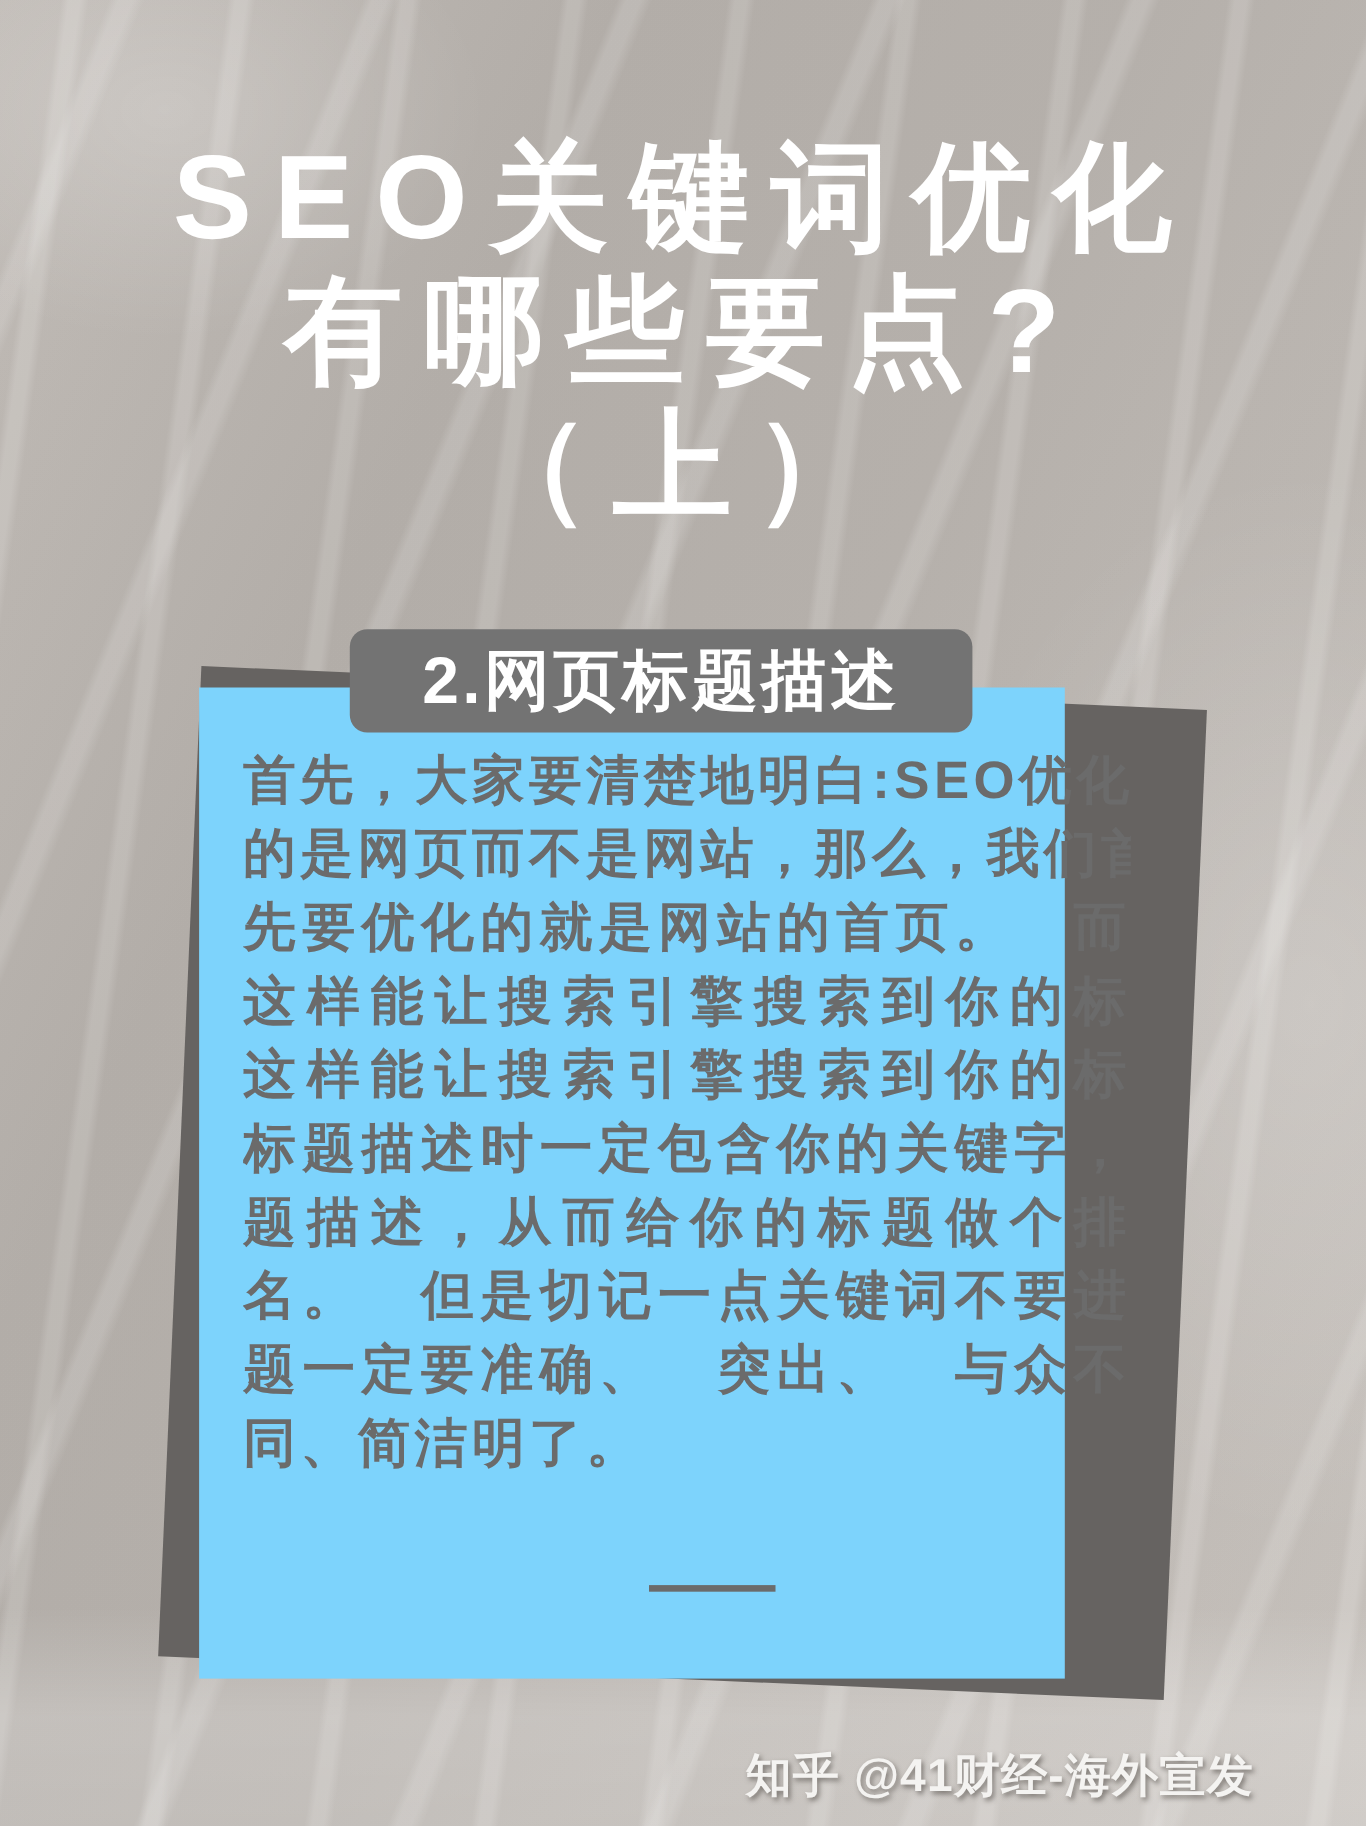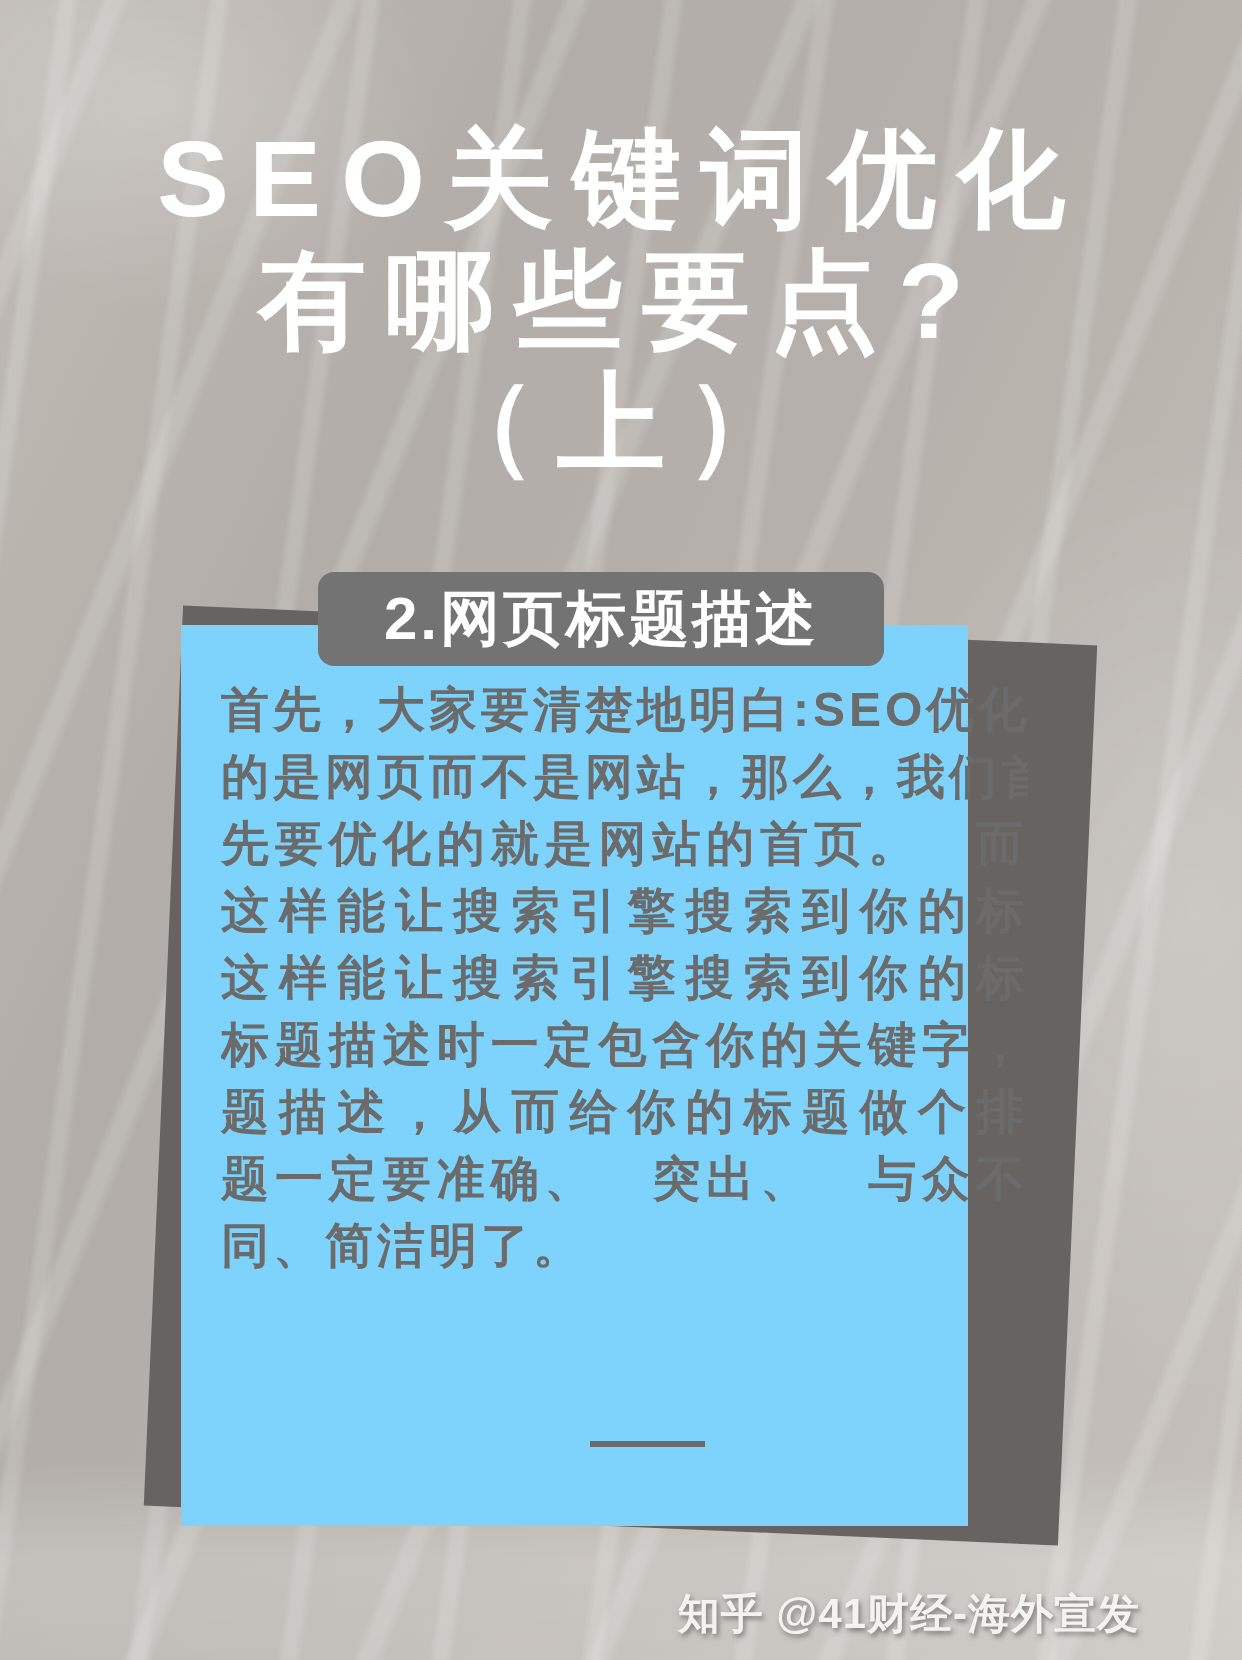--- a/index.html
+++ b/index.html
@@ -136,20 +136,21 @@
 
   <div class="card">
     <div class="body-text">
       <div class="line">首先，大家要清楚地明白:SEO优化</div>
       <div class="line">的是网页而不是网站，那么，我们首</div>
       <div class="line">先要优化的就是网站的首页。　而</div>
       <div class="line">这样能让搜索引擎搜索到你的标</div>
       <div class="line">这样能让搜索引擎搜索到你的标</div>
       <div class="line">标题描述时一定包含你的关键字，</div>
       <div class="line">题描述，从而给你的标题做个排</div>
+      <div class="line">名。　但是切记一点关键词不要进</div>
       <div class="line">题一定要准确、　突出、　与众不</div>
       <div class="line last">同、简洁明了。</div>
     </div>
     <div class="underline-mark"></div>
   </div>
 
   <div class="banner">
     <span>2.网页标题描述</span>
   </div>
 

